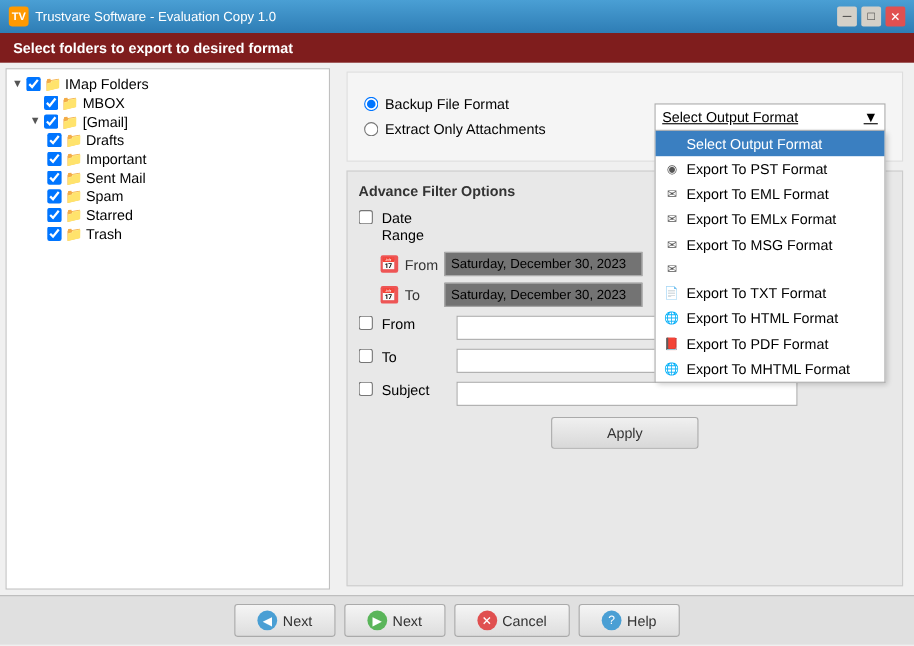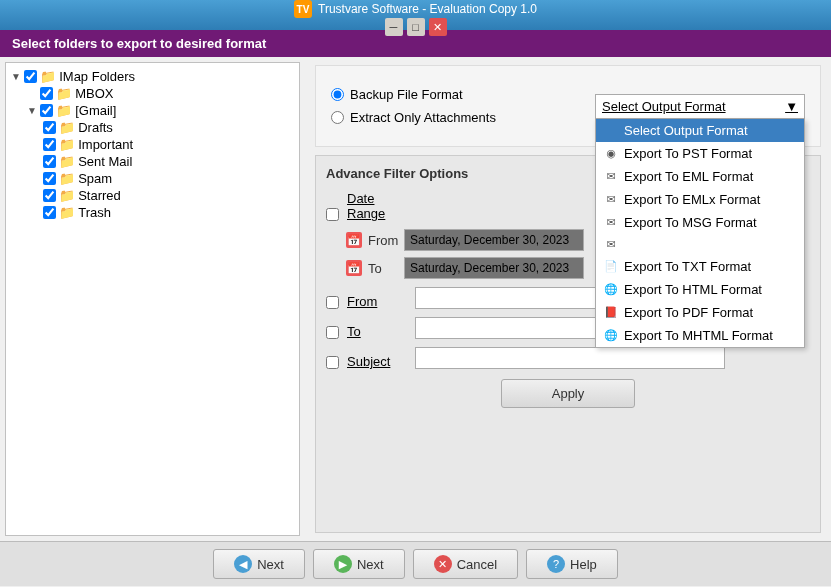--- a/index.html
+++ b/index.html
@@ -6,21 +6,20 @@
     body { width: 831px; height: 587px; background: #f0f0f0; overflow: hidden; }
 
     
     .titlebar {
       background: linear-gradient(to bottom, #4a9fd4, #2e7db5);
       height: 30px;
       display: flex;
       align-items: center;
       padding: 0 8px;
       justify-content: space-between;
-      flex-direction: column;
     }
     .titlebar-left { display: flex; align-items: center; gap: 6px; }
     .titlebar-logo {
       width: 18px; height: 18px;
       background: #ff9900;
       border-radius: 3px;
       display: flex; align-items: center; justify-content: center;
       color: white; font-weight: bold; font-size: 10px;
     }
     .titlebar-title { color: white; font-size: 12px; }
@@ -33,21 +32,21 @@
       display: flex; align-items: center; justify-content: center;
       font-size: 11px;
       color: #333;
     }
     .btn-min { background: #d4d0c8; }
     .btn-max { background: #d4d0c8; }
     .btn-close { background: #e05050; color: white; }
 
     
     .header-bar {
-      background: #701a75;
+      background: #7f1d1d;
       padding: 6px 12px;
       color: white;
       font-size: 13px;
       font-weight: bold;
     }
 
     
     .main {
       display: flex;
       height: calc(587px - 30px - 28px - 45px);
@@ -123,23 +122,22 @@
       border: 1px solid #ccc;
       padding: 10px;
       flex: 1;
     }
     .filter-title {
       font-weight: bold;
       margin-bottom: 10px;
       color: #333;
     }
     .filter-row {
-      display: flex; align-items: flex-end; gap: 8px;
+      display: flex; align-items: flex-start; gap: 8px;
       margin-bottom: 8px;
-      text-decoration: underline;
     }
     .filter-row input[type="checkbox"] { margin: 0; }
     .filter-label { width: 60px; }
     .date-range-row {
       margin-left: 20px;
       display: flex;
       flex-direction: column;
       gap: 6px;
       margin-bottom: 8px;
     }

